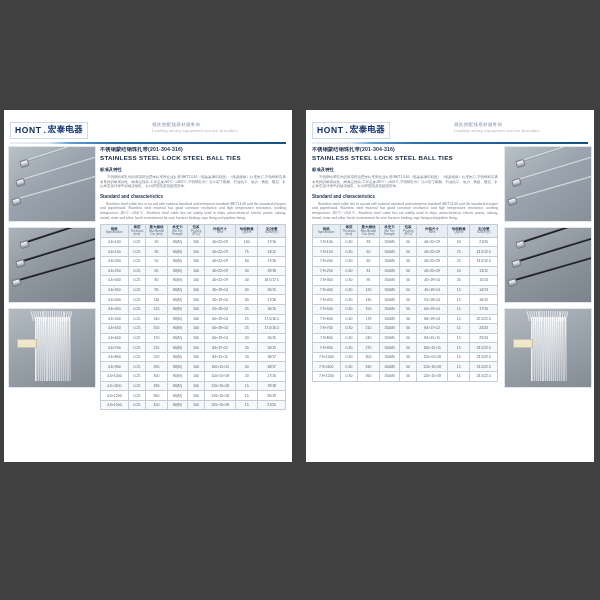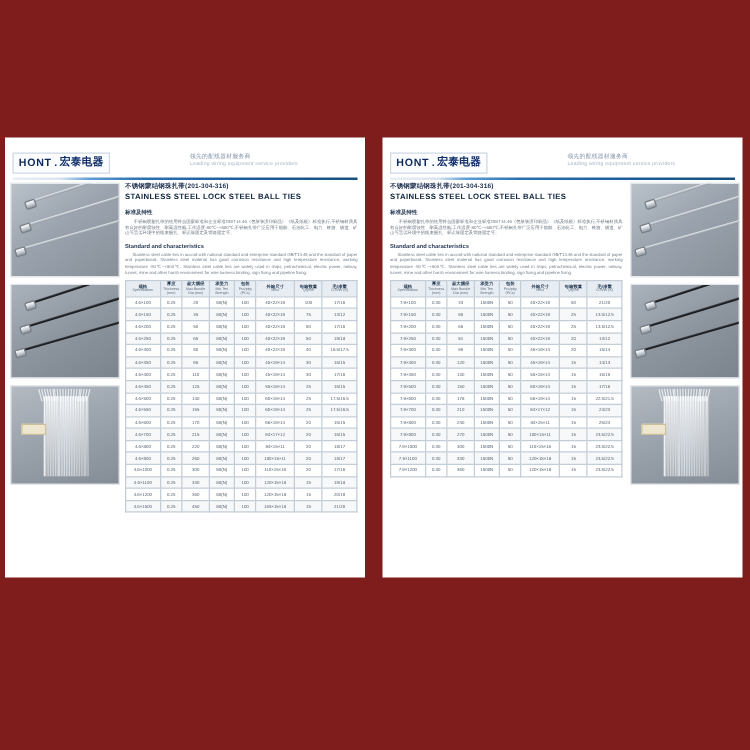--- a/index.html
+++ b/index.html
@@ -2,21 +2,21 @@
 <html><head>
 <meta charset="utf-8">
 <style>
   html,body{margin:0;padding:0;}
   body{
     width:600px;height:600px;overflow:hidden;
     background:#ffffff;
     font-family:"Liberation Sans","DejaVu Sans",sans-serif;
     -webkit-font-smoothing:antialiased;
   }
-  .canvas{position:relative;width:600px;height:600px;background:#7f1d1d;}
+  .canvas{position:relative;width:600px;height:600px;background:#404040;}
 
   
   .page{
     position:absolute;top:110px;width:288px;height:352px;
     background:#ffffff;
   }
   .page.left{left:4px;}
   .page.right{left:306px;}
 
   

